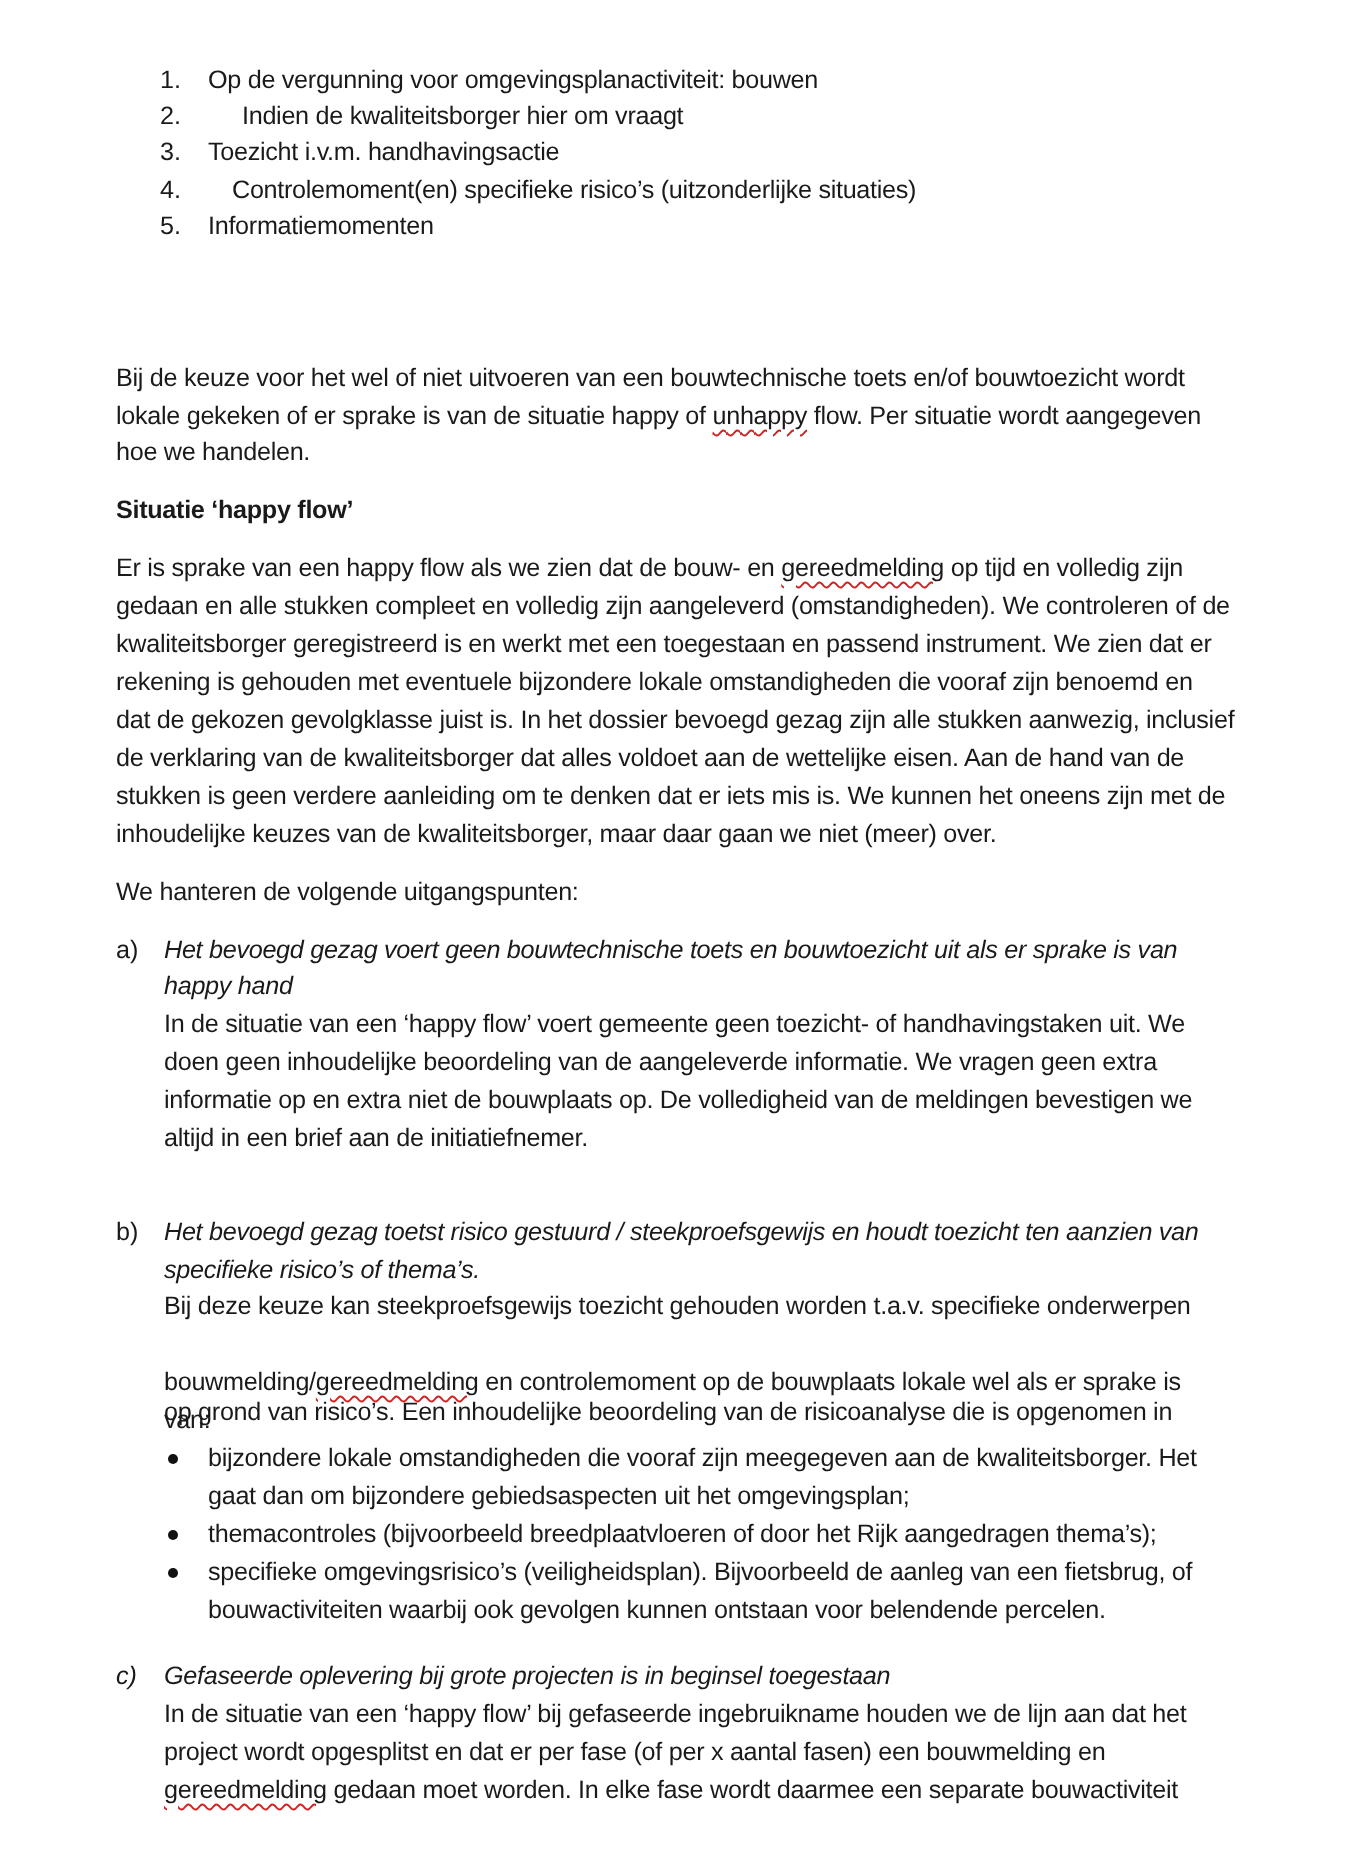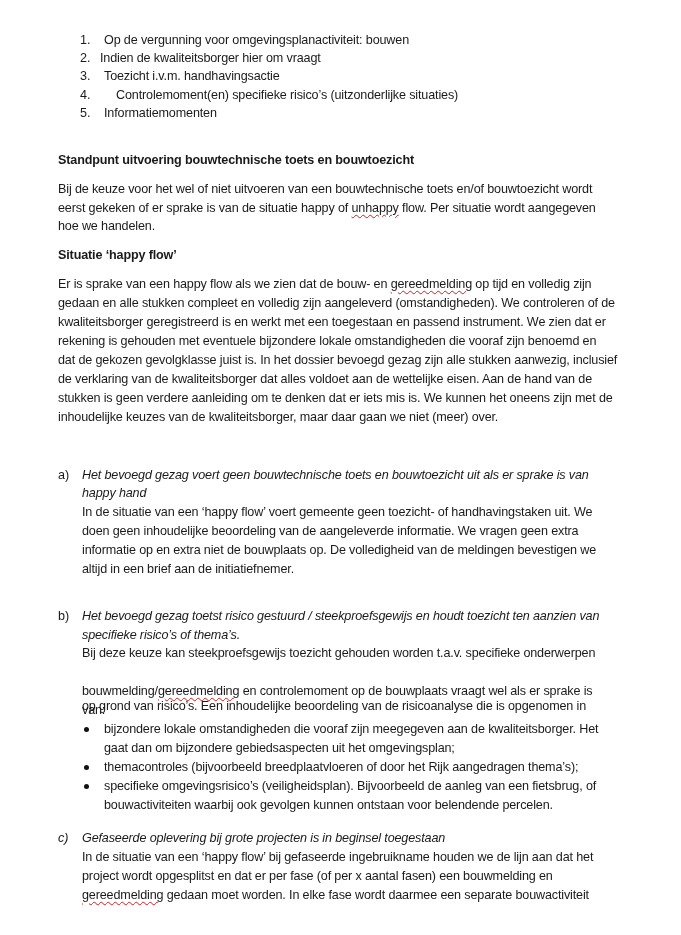--- a/index.html
+++ b/index.html
@@ -19,68 +19,68 @@
 </style>
 </head>
 <body>
 
 <div class="page">
 
   <div>
     <span class="marker" style="left:80px;top:31px">1.</span>
     <span class="line" style="left:104px;top:31px">Op de vergunning voor omgevingsplanactiviteit: bouwen</span>
     <span class="marker" style="left:80px;top:49px">2.</span>
-    <span class="line" style="left:100px;top:49px">Indien de kwaliteitsborger hier om vraagt</span>
+    <span class="line" style="left:121px;top:49px">Indien de kwaliteitsborger hier om vraagt</span>
     <span class="marker" style="left:80px;top:67px">3.</span>
     <span class="line" style="left:104px;top:67px">Toezicht i.v.m. handhavingsactie</span>
     <span class="marker" style="left:80px;top:86px">4.</span>
     <span class="line" style="left:116px;top:86px">Controlemoment(en) specifieke risico’s (uitzonderlijke situaties)</span>
     <span class="marker" style="left:80px;top:104px">5.</span>
     <span class="line" style="left:104px;top:104px">Informatiemomenten</span>
   </div>
 
-  <span class="line bold" style="left:58px;top:151px">Standpunt uitvoering bouwtechnische toets en bouwtoezicht</span>
 
   <div>
     <span class="line" style="left:58px;top:180px">Bij de keuze voor het wel of niet uitvoeren van een bouwtechnische toets en/of bouwtoezicht wordt</span>
-    <span class="line" style="left:58px;top:199px"><span>eerst gekeken of er sprake is van de situatie happy of </span><span class="spell">unhappy</span><span> flow. Per situatie wordt aangegeven</span></span>
+    <span class="line" style="left:58px;top:199px"><span>lokale gekeken of er sprake is van de situatie happy of </span><span class="spell">unhappy</span><span> flow. Per situatie wordt aangegeven</span></span>
     <span class="line" style="left:58px;top:217px">hoe we handelen.</span>
   </div>
 
   <span class="line bold" style="left:58px;top:246px">Situatie ‘happy flow’</span>
 
   <div>
     <span class="line" style="left:58px;top:275px"><span>Er is sprake van een happy flow als we zien dat de bouw- en </span><span class="spell">gereedmelding</span><span> op tijd en volledig zijn</span></span>
     <span class="line" style="left:58px;top:294px">gedaan en alle stukken compleet en volledig zijn aangeleverd (omstandigheden). We controleren of de</span>
     <span class="line" style="left:58px;top:313px">kwaliteitsborger geregistreerd is en werkt met een toegestaan en passend instrument. We zien dat er</span>
     <span class="line" style="left:58px;top:332px">rekening is gehouden met eventuele bijzondere lokale omstandigheden die vooraf zijn benoemd en</span>
     <span class="line" style="left:58px;top:351px">dat de gekozen gevolgklasse juist is. In het dossier bevoegd gezag zijn alle stukken aanwezig, inclusief</span>
     <span class="line" style="left:58px;top:370px">de verklaring van de kwaliteitsborger dat alles voldoet aan de wettelijke eisen. Aan de hand van de</span>
     <span class="line" style="left:58px;top:389px">stukken is geen verdere aanleiding om te denken dat er iets mis is. We kunnen het oneens zijn met de</span>
     <span class="line" style="left:58px;top:408px">inhoudelijke keuzes van de kwaliteitsborger, maar daar gaan we niet (meer) over.</span>
   </div>
 
+  <span class="line" style="left:58px;top:437px">We hanteren de volgende uitgangspunten:</span>
 
   <div>
     <span class="marker" style="left:58px;top:466px">a)</span>
     <span class="line italic" style="left:82px;top:466px">Het bevoegd gezag voert geen bouwtechnische toets en bouwtoezicht uit als er sprake is van</span>
     <span class="line italic" style="left:82px;top:484px">happy hand</span>
     <span class="line" style="left:82px;top:503px">In de situatie van een ‘happy flow’ voert gemeente geen toezicht- of handhavingstaken uit. We</span>
     <span class="line" style="left:82px;top:522px">doen geen inhoudelijke beoordeling van de aangeleverde informatie. We vragen geen extra</span>
     <span class="line" style="left:82px;top:541px">informatie op en extra niet de bouwplaats op.  De volledigheid van de meldingen bevestigen we</span>
     <span class="line" style="left:82px;top:560px">altijd in een brief aan de initiatiefnemer.</span>
   </div>
 
   <div>
     <span class="marker" style="left:58px;top:607px">b)</span>
     <span class="line italic" style="left:82px;top:607px">Het bevoegd gezag toetst risico gestuurd / steekproefsgewijs en houdt toezicht ten aanzien van</span>
     <span class="line italic" style="left:82px;top:626px">specifieke risico’s of thema’s.</span>
     <span class="line" style="left:82px;top:644px">Bij deze keuze kan steekproefsgewijs toezicht gehouden worden t.a.v. specifieke onderwerpen</span>
     <span class="line" style="left:82px;top:697px">op grond van risico’s. Een inhoudelijke beoordeling van de risicoanalyse die is opgenomen in</span>
-    <span class="line" style="left:82px;top:682px"><span>bouwmelding/</span><span class="spell">gereedmelding</span><span> en controlemoment op de bouwplaats vraagt </span><span class="uline">wel</span><span> als er sprake is</span></span>
+    <span class="line" style="left:82px;top:682px"><span>bouwmelding/</span><span class="spell">gereedmelding</span><span> en controlemoment op de bouwplaats lokale </span><span class="uline">wel</span><span> als er sprake is</span></span>
     <span class="line" style="left:82px;top:701px">van:</span>
 
     <div>
       <span class="bullet" style="left:84px;top:727px"></span>
       <span class="line" style="left:104px;top:720px">bijzondere lokale omstandigheden die vooraf zijn meegegeven aan de kwaliteitsborger. Het</span>
       <span class="line" style="left:104px;top:739px">gaat dan om bijzondere gebiedsaspecten uit het omgevingsplan;</span>
       <span class="bullet" style="left:84px;top:765px"></span>
       <span class="line" style="left:104px;top:758px">themacontroles (bijvoorbeeld breedplaatvloeren of door het Rijk aangedragen thema’s);</span>
       <span class="bullet" style="left:84px;top:784px"></span>
       <span class="line" style="left:104px;top:777px">specifieke omgevingsrisico’s (veiligheidsplan). Bijvoorbeeld de aanleg van een fietsbrug, of</span>

